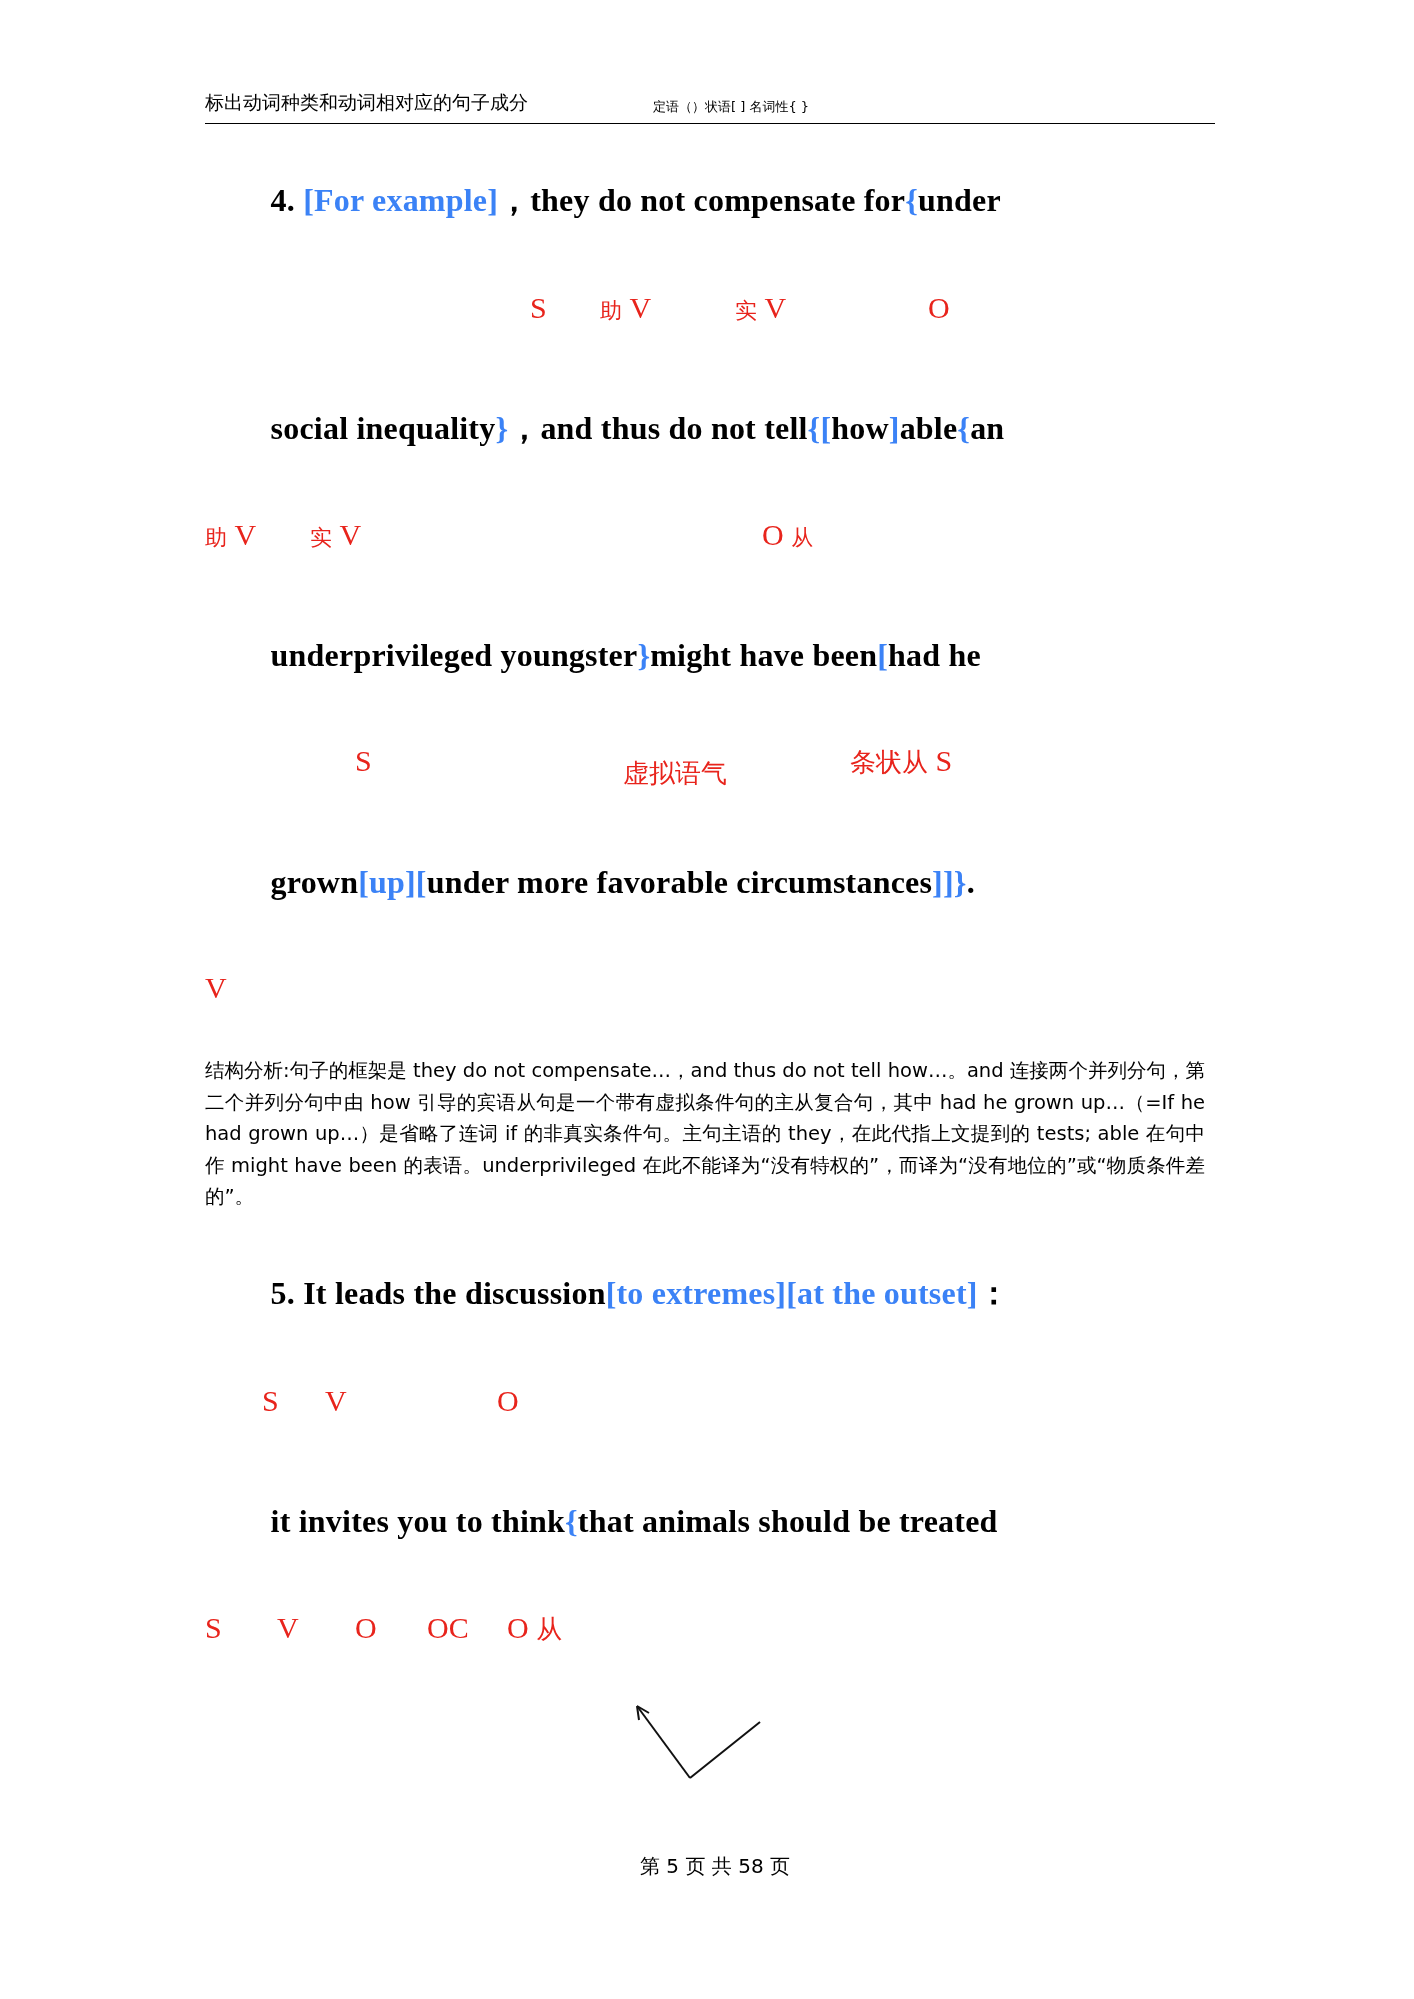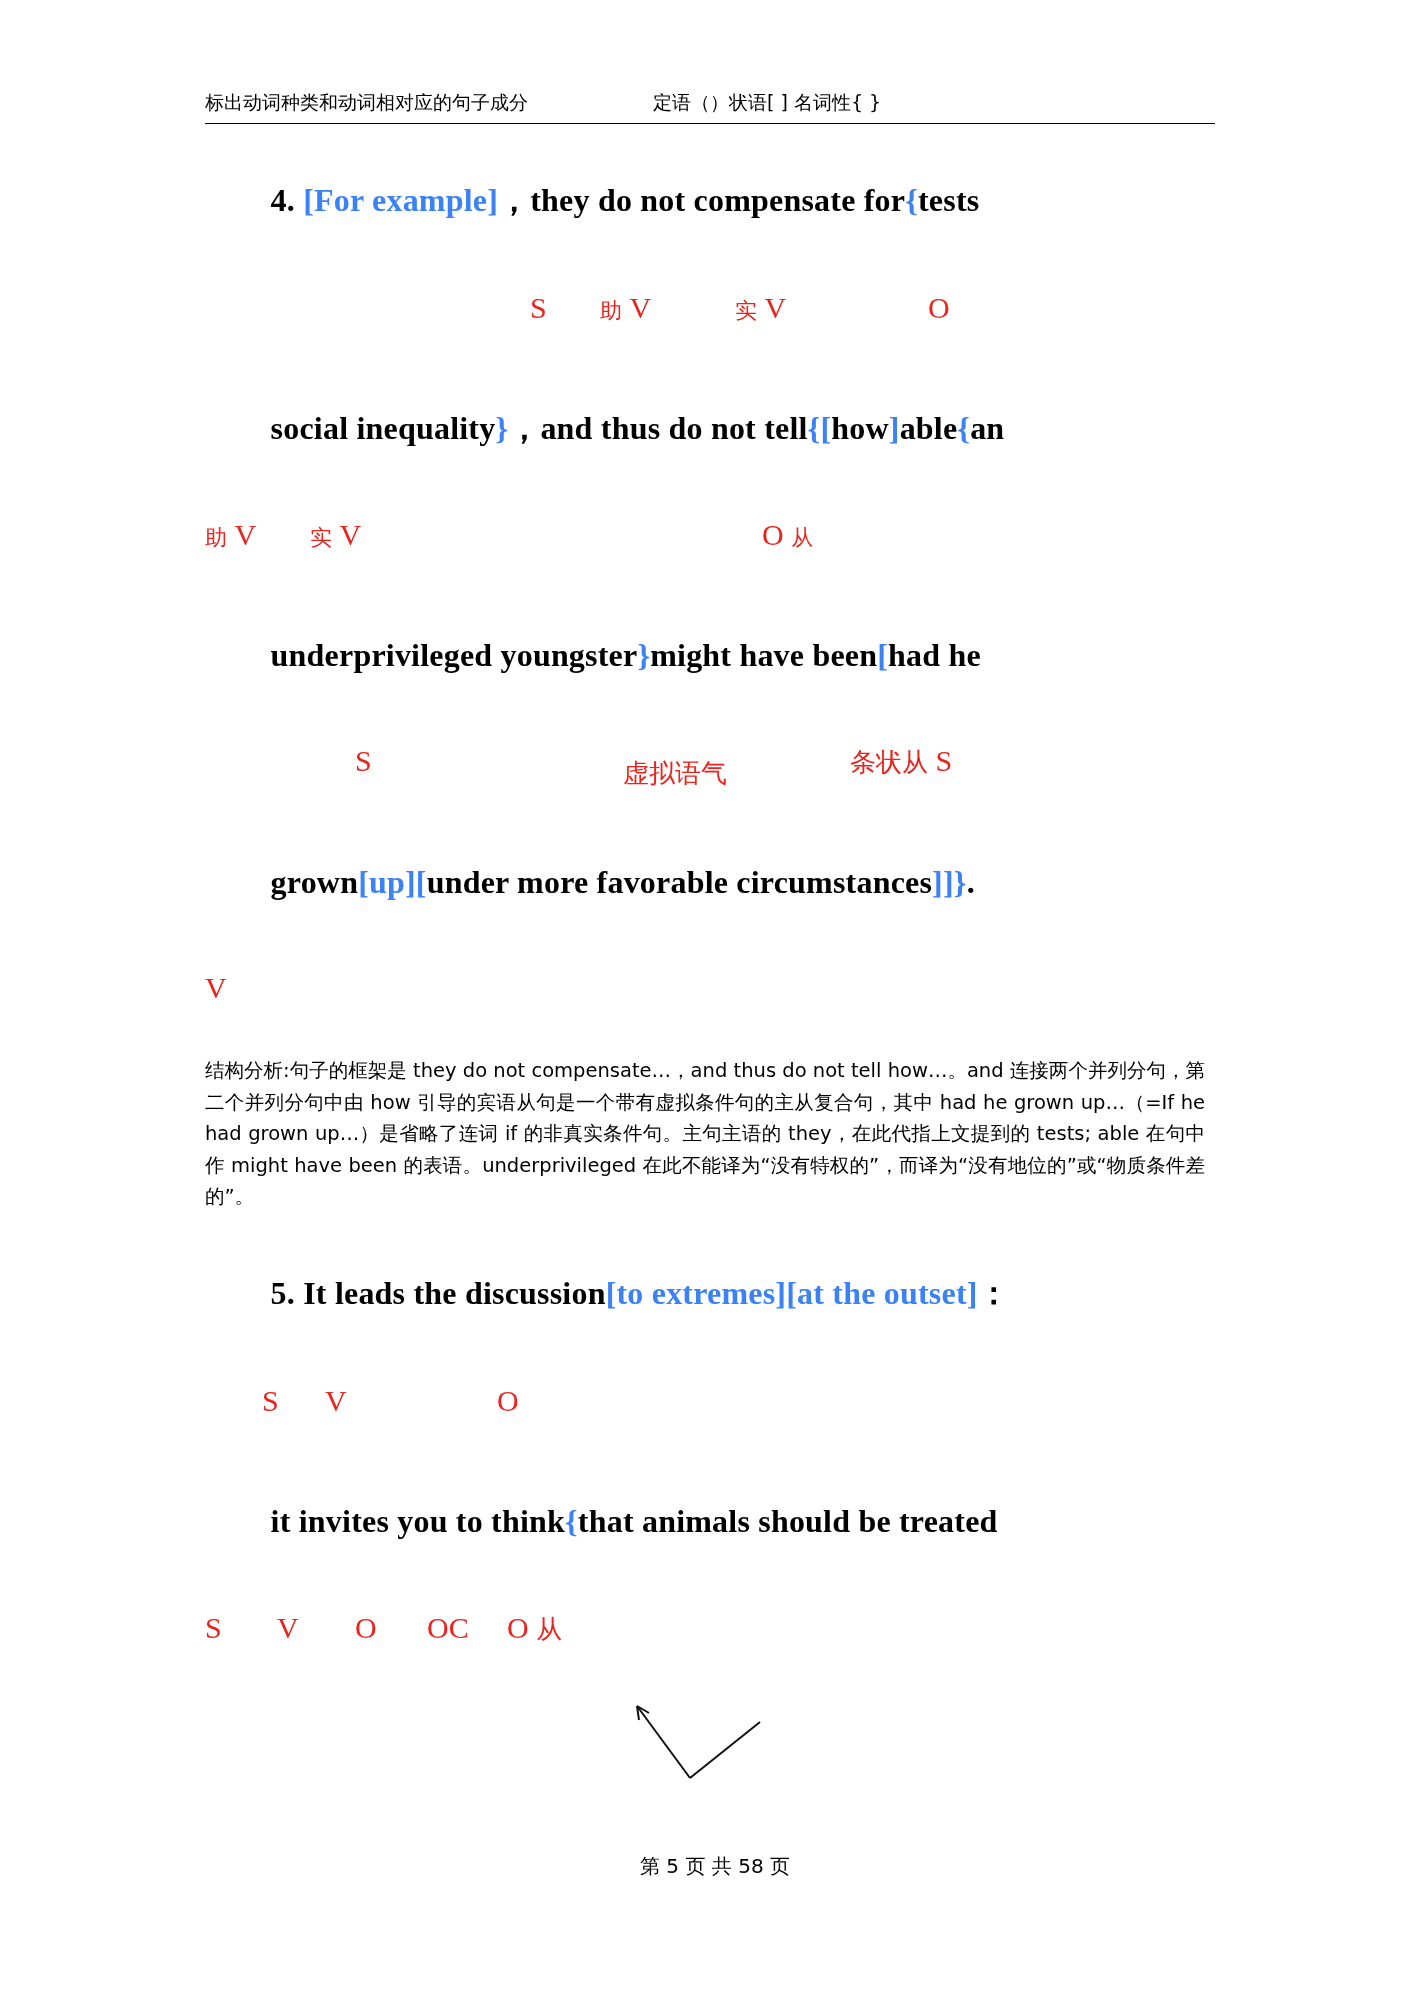--- a/index.html
+++ b/index.html
@@ -36,21 +36,21 @@
     box-sizing: border-box;
   }
   .header-left {
     font-family: "DejaVu Sans", sans-serif;
     font-size: 19px;
     letter-spacing: 0px;
     white-space: nowrap;
   }
   .header-right {
     font-family: "DejaVu Sans", sans-serif;
-    font-size: 19px;
+    font-size: 13px;
     margin-left: 125px;
     white-space: nowrap;
   }
 
   
   .content {
     position: absolute;
     left: 205px;
     top: 150px;
     width: 1020px;
@@ -131,21 +131,21 @@
   <div class="header">
     <div class="header-left">标出动词种类和动词相对应的句子成分</div>
     <div class="header-right">定语（）状语[ ] 名词性{ }</div>
   </div>
 
   <div class="content">
 
     <div>
 
       <p class="sent-line">
-        <span class="blk">4. </span><span class="red">[For example]</span><span class="blk">，they do not compensate for</span><span class="red">{</span><span class="blk">tests</span>
+        <span class="blk">4. </span><span class="red">[For example]</span><span class="blk">，they do not compensate for</span><span class="red">{</span><span class="blk">under</span>
       </p>
 
       <div class="mark-line" style="margin-top:40px;">
         <span class="m" style="left:325px;">S</span>
         <span class="m" style="left:395px;"><span class="cn">助</span> V</span>
         <span class="m" style="left:530px;"><span class="cn">实</span> V</span>
         <span class="m" style="left:723px;">O</span>
       </div>
 
       <p class="sent-line" style="margin-top:28px;">

